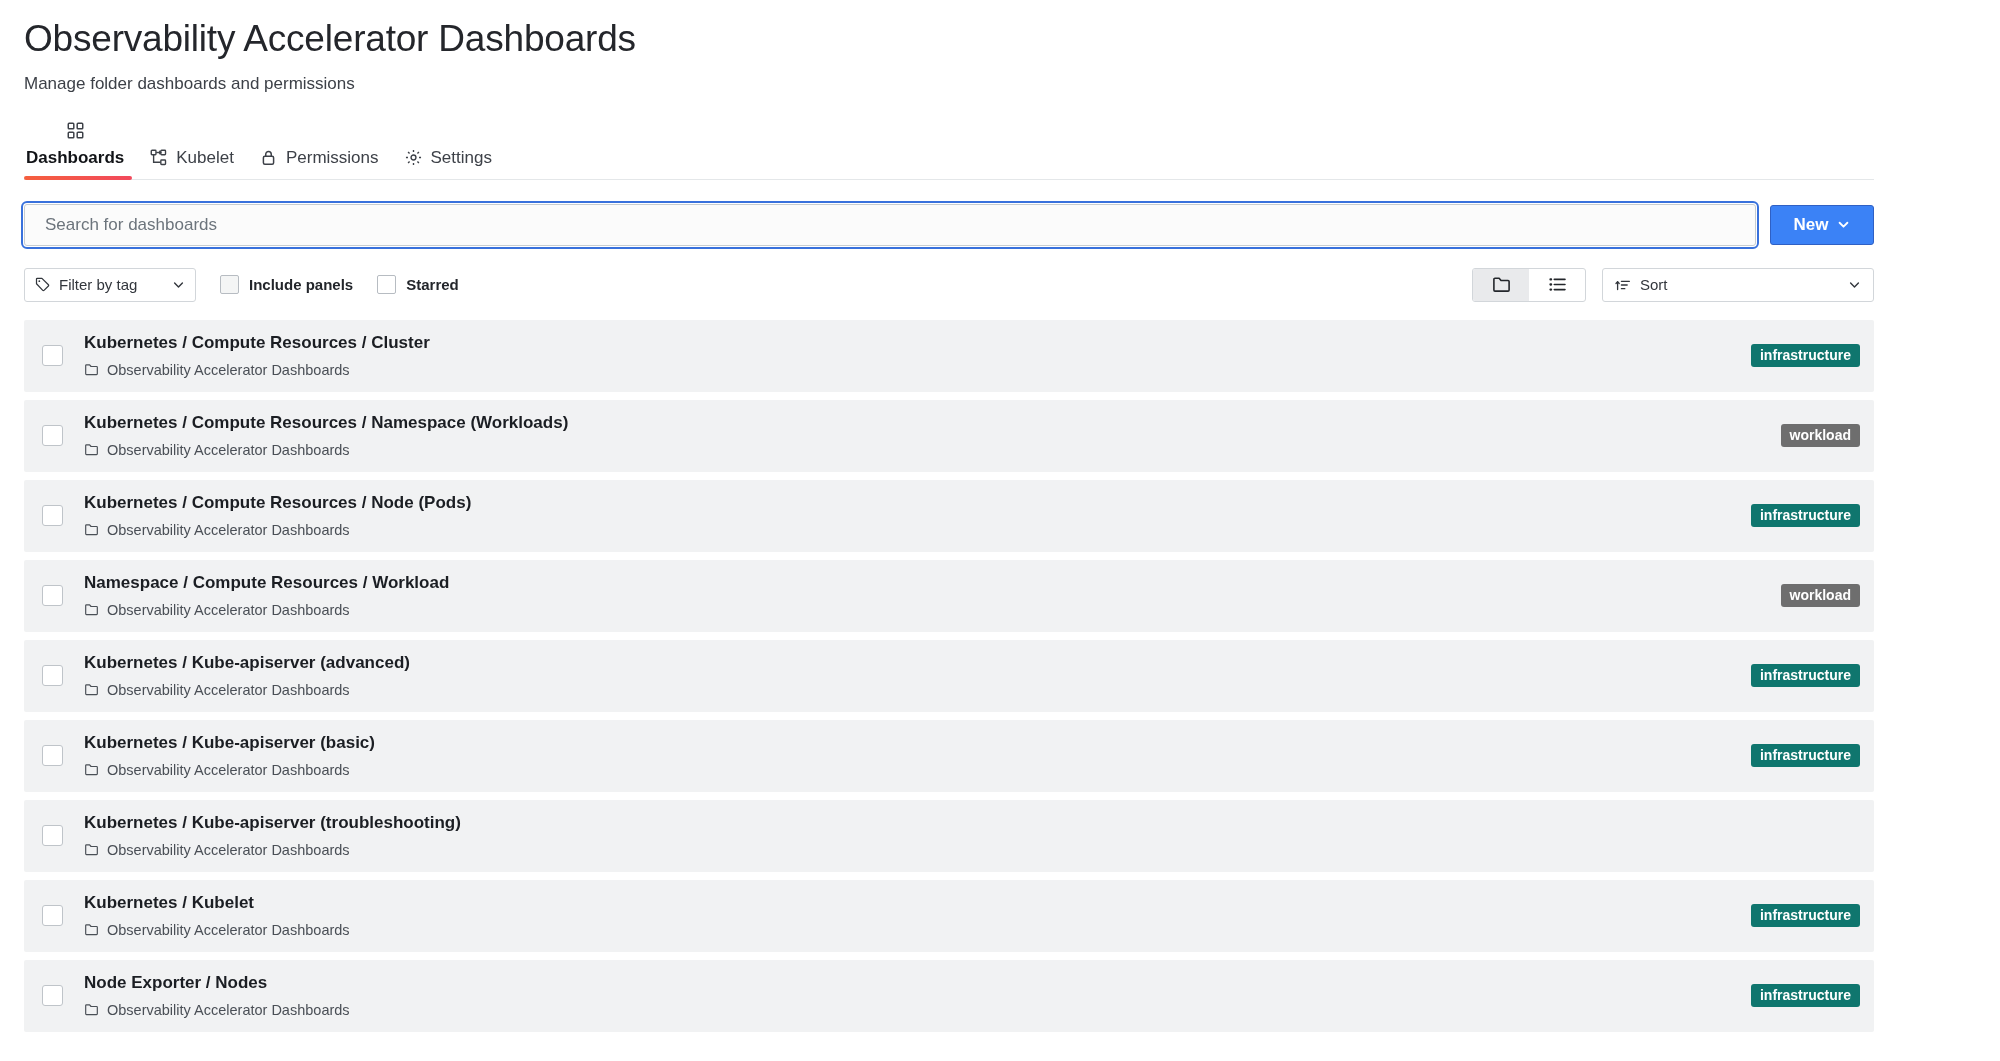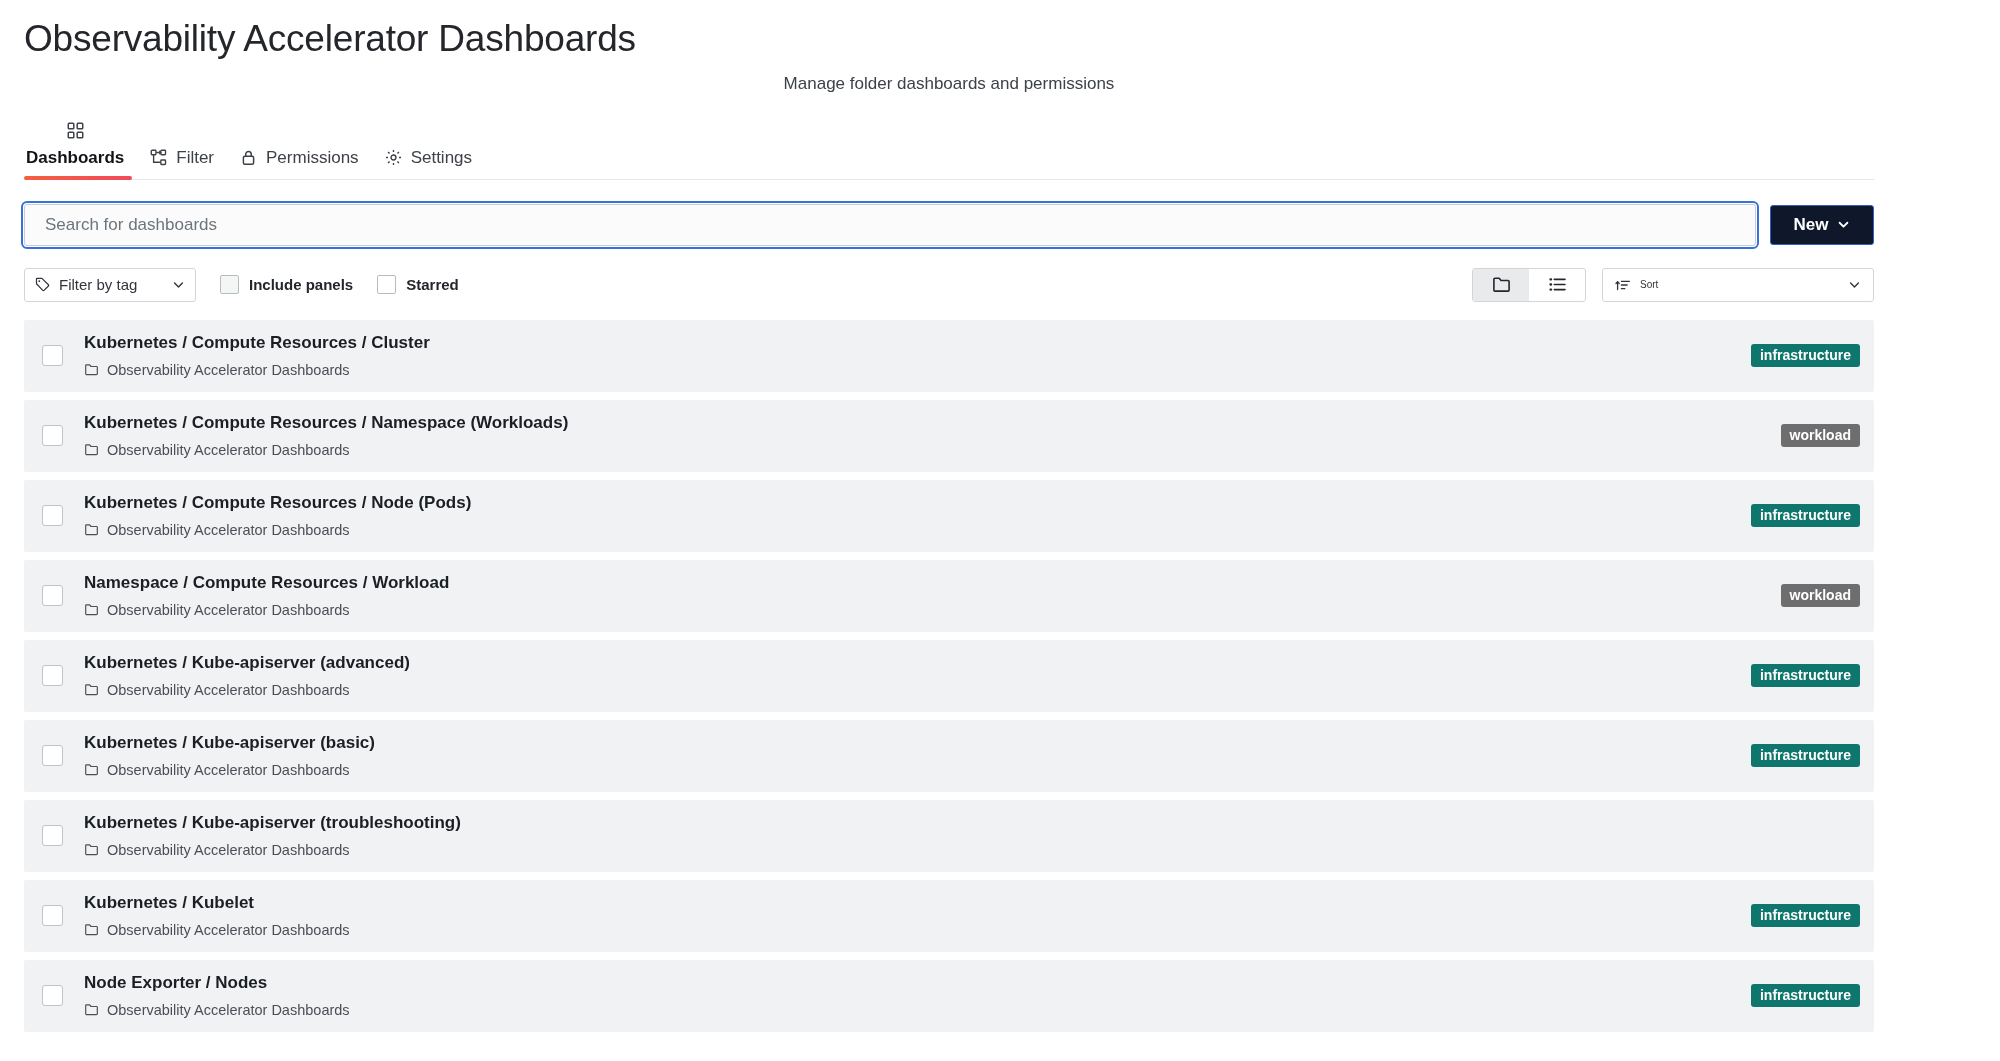--- a/index.html
+++ b/index.html
@@ -23,21 +23,20 @@
     font-weight: 400;
     letter-spacing: -0.2px;
     color: #24262b;
     line-height: 1.15;
   }
 
   .page-subtitle {
     font-size: 17px;
     color: #3d4148;
     margin-top: 13px;
-    text-align: center;
   }
 
   
   .tabbar {
     margin-top: 22px;
     display: flex;
     align-items: flex-end;
     gap: 0;
     border-bottom: 1px solid #e4e7e9;
     padding-left: 0;
@@ -95,21 +94,21 @@
     font-size: 17px;
     color: #24262b;
     padding: 0 20px;
   }
   .search-input::placeholder { color: #6c747c; }
 
   .new-btn {
     flex: 0 0 auto;
     height: 40px;
     min-width: 104px;
-    background: #0f172a;
+    background: #3b82f6;
     border: 1px solid #2f60c4;
     border-radius: 3px;
     color: #ffffff;
     font-size: 17px;
     font-weight: bold;
     font-family: "Liberation Sans", sans-serif;
     display: flex;
     align-items: center;
     justify-content: center;
     gap: 9px;
@@ -179,21 +178,21 @@
     width: 272px;
     height: 34px;
     margin-left: 16px;
     border: 1px solid #d2d6da;
     border-radius: 3px;
     background: #ffffff;
     display: flex;
     align-items: center;
     gap: 9px;
     padding: 0 12px;
-    font-size: 10px;
+    font-size: 15px;
     color: #32363c;
     cursor: pointer;
   }
   .sortbtn .label { flex: 1 1 auto; }
 
   
   .results { margin: 18px 24px 0 24px; }
 
   .row {
     height: 72px;
@@ -278,21 +277,21 @@
       <span class="tab-ico">
         <svg width="17" height="17" viewBox="0 0 16 16" fill="none" stroke="currentColor" stroke-width="1.3">
           <rect x="1.2" y="1.2" width="4.4" height="4.2" rx="0.7"></rect>
           <rect x="10.2" y="1.2" width="4.4" height="4.2" rx="0.7"></rect>
           <rect x="10.2" y="10.4" width="4.4" height="4.2" rx="0.7"></rect>
           <path d="M3.4 5.6 L3.4 12.5 L10.0 12.5"></path>
           <path d="M5.8 3.3 L10.0 3.3"></path>
           <path d="M8.6 1.8 L10.2 3.3 L8.6 4.8" stroke-width="1.1"></path>
         </svg>
       </span>
-      <span>Filter</span>
+      <span>Kubelet</span>
     </div>
 
     <div class="tab">
       <span class="tab-ico">
         <svg width="17" height="17" viewBox="0 0 16 16" fill="none" stroke="currentColor" stroke-width="1.4">
           <rect x="3.2" y="6.8" width="9.6" height="7.6" rx="1.4"></rect>
           <path d="M5.4 6.8 V4.9 a2.6 2.6 0 0 1 5.2 0 V6.8"></path>
         </svg>
       </span>
       <span>Permissions</span>

